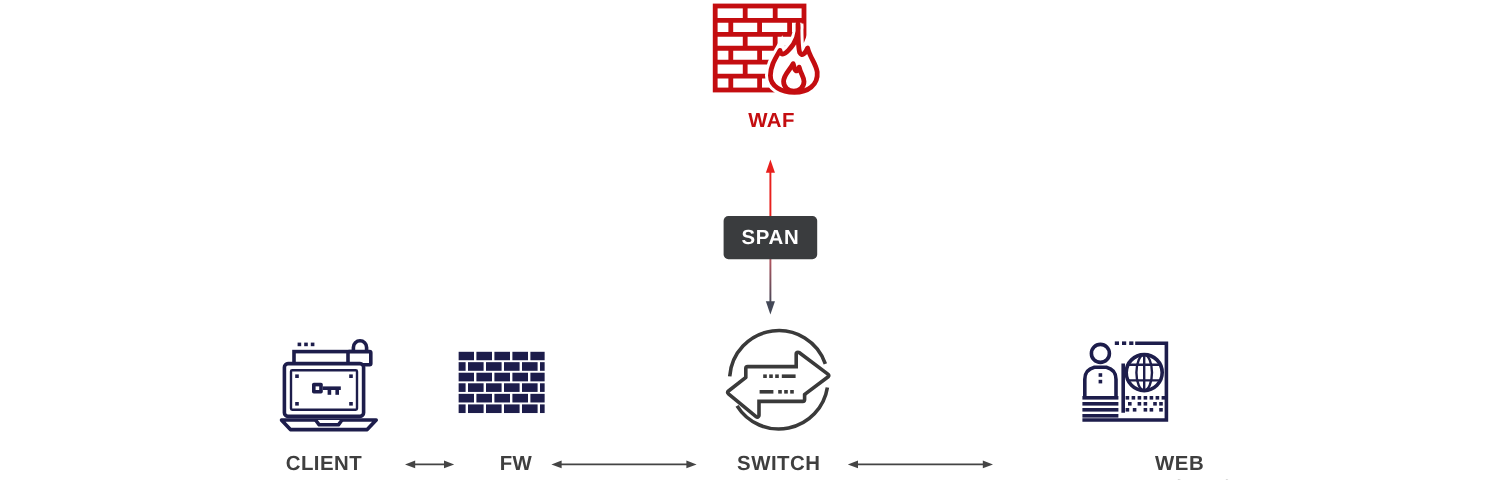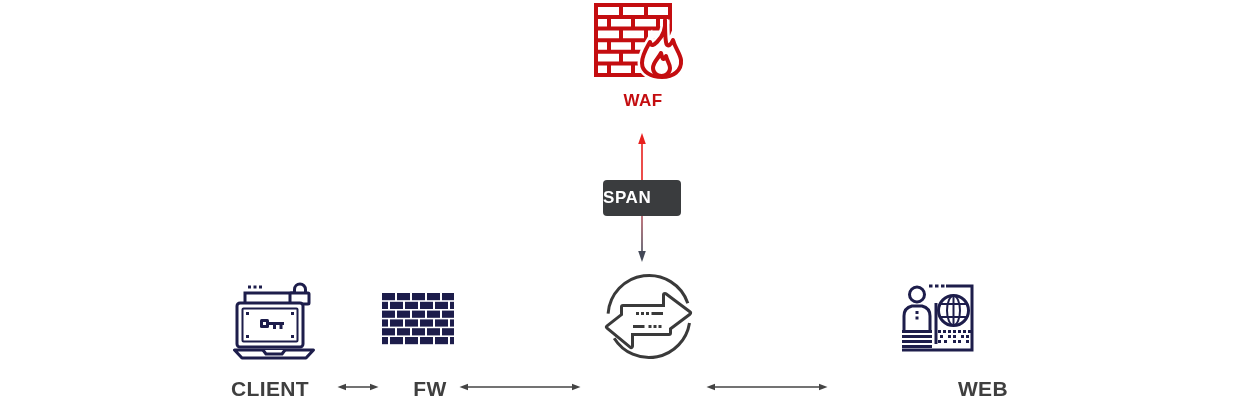--- a/index.html
+++ b/index.html
@@ -5,32 +5,32 @@
   * { margin:0; padding:0; box-sizing:border-box; }
   html,body { background:#fff; }
   #canvas {
     position:relative; width:1240px; height:400px; overflow:hidden;
     background:var(--background,#fff);
     font-family:"Liberation Sans", sans-serif;
     font-weight:bold;
   }
   .abs { position:absolute; }
   .label {
-    position:absolute; top:377px; font-size:21px; letter-spacing:.4px;
+    position:absolute; top:377px; font-size:17px; letter-spacing:.4px;
     color:var(--label_text,#3f3f3f); text-align:center;
     font-family:"Liberation Sans", sans-serif;
   }
   #waf-label {
     position:absolute; left:591px; top:91px; width:104px; text-align:center;
     font-size:17px; letter-spacing:.4px; color:var(--red,#c40d10);
   }
   #span-badge {
     position:absolute; left:603px; top:180px; width:78px; height:36px;
     background:var(--badge_bg,#3a3c3e); border-radius:4px;
-    display:flex; align-items:center; 
+    display:flex; align-items:center; justify-content:center;
     color:var(--badge_text,#fff); font-size:17px; letter-spacing:.6px;
   }
   
   .st-rd { stroke:var(--red,#c40d10); fill:none; }
   .st-rdb{ stroke:var(--red_bright,#e8201d); fill:none; }
   .fl-rdb{ fill:var(--red_bright,#e8201d); }
   .st-nv { stroke:var(--navy,#1e1e4e); fill:none; }
   .st-nv-wh { stroke:var(--navy,#1e1e4e); fill:#fff; }
   .fl-nv { fill:var(--navy,#1e1e4e); }
   .st-ch { stroke:var(--charcoal,#3a3a3a); fill:none; }
@@ -221,20 +221,21 @@
       <rect x="40" y="60" width="3" height="3"></rect>
         <rect x="46" y="60" width="3" height="3"></rect>
         <rect x="55" y="60" width="3" height="3"></rect>
         <rect x="60" y="60" width="3" height="3"></rect>
         <rect x="68" y="60" width="3" height="3"></rect>
     </g>
   </svg>
 
   <div class="label" style="left:228px; width:84px;">CLIENT</div>
   <div class="label" style="left:390px; width:80px;">FW</div>
+  <div class="label" style="left:599px; width:100px;">SWITCH</div>
   <div class="label" style="left:903px; width:160px;">WEB APPLICATION</div>
 
   <svg class="abs" style="left:336px; top:381px;" width="44" height="12" viewBox="0 0 44 12">
     <line class="st-ar" stroke-width="1.5" x1="8" y1="6" x2="36" y2="6"></line>
     <path class="fl-ar" d="M1.5 6 L10 2.7 V9.3 Z"></path>
     <path class="fl-ar" d="M42.5 6 L34 2.7 V9.3 Z"></path>
   </svg>
   <svg class="abs" style="left:458px; top:381px;" width="124" height="12" viewBox="0 0 124 12">
     <line class="st-ar" stroke-width="1.5" x1="8" y1="6" x2="116" y2="6"></line>
     <path class="fl-ar" d="M1.5 6 L10 2.7 V9.3 Z"></path>

